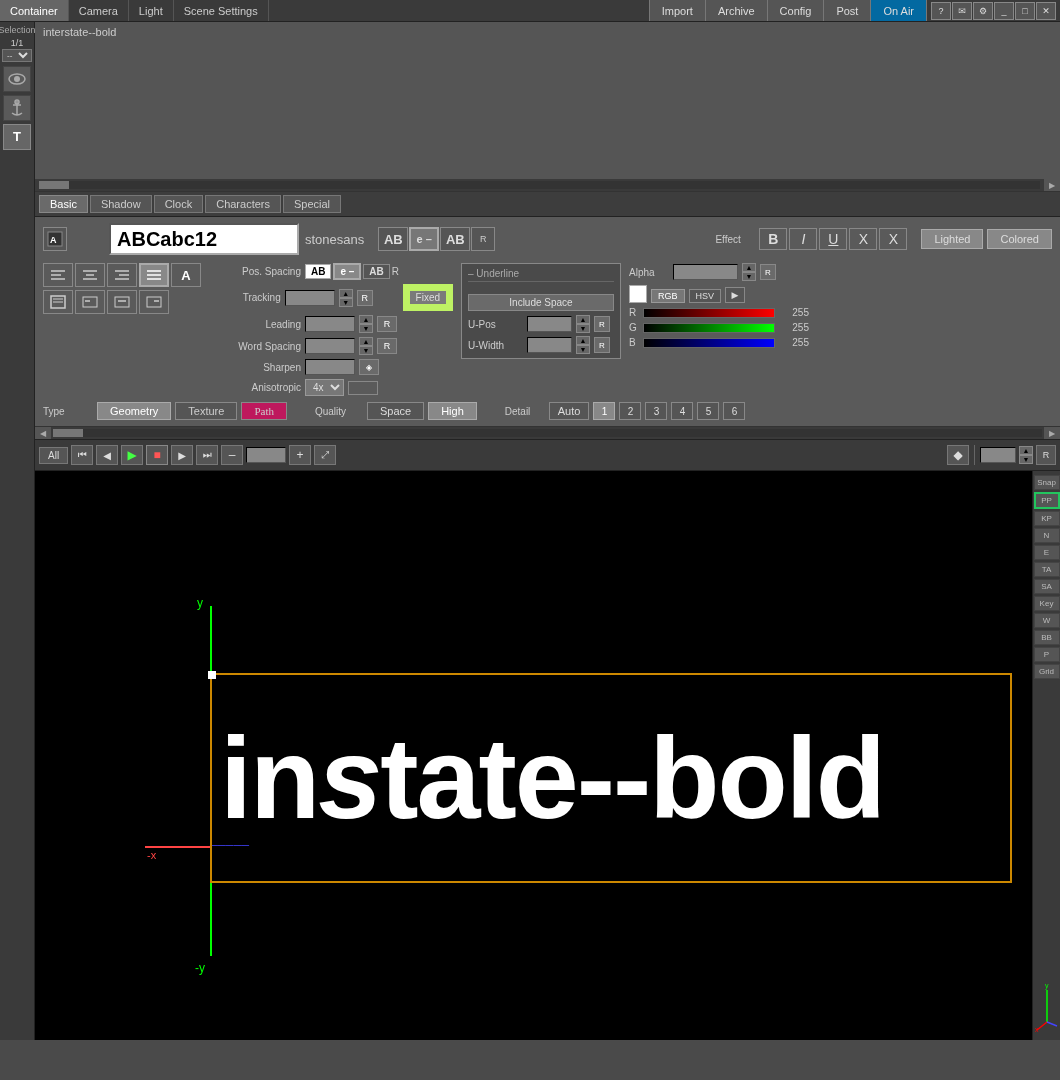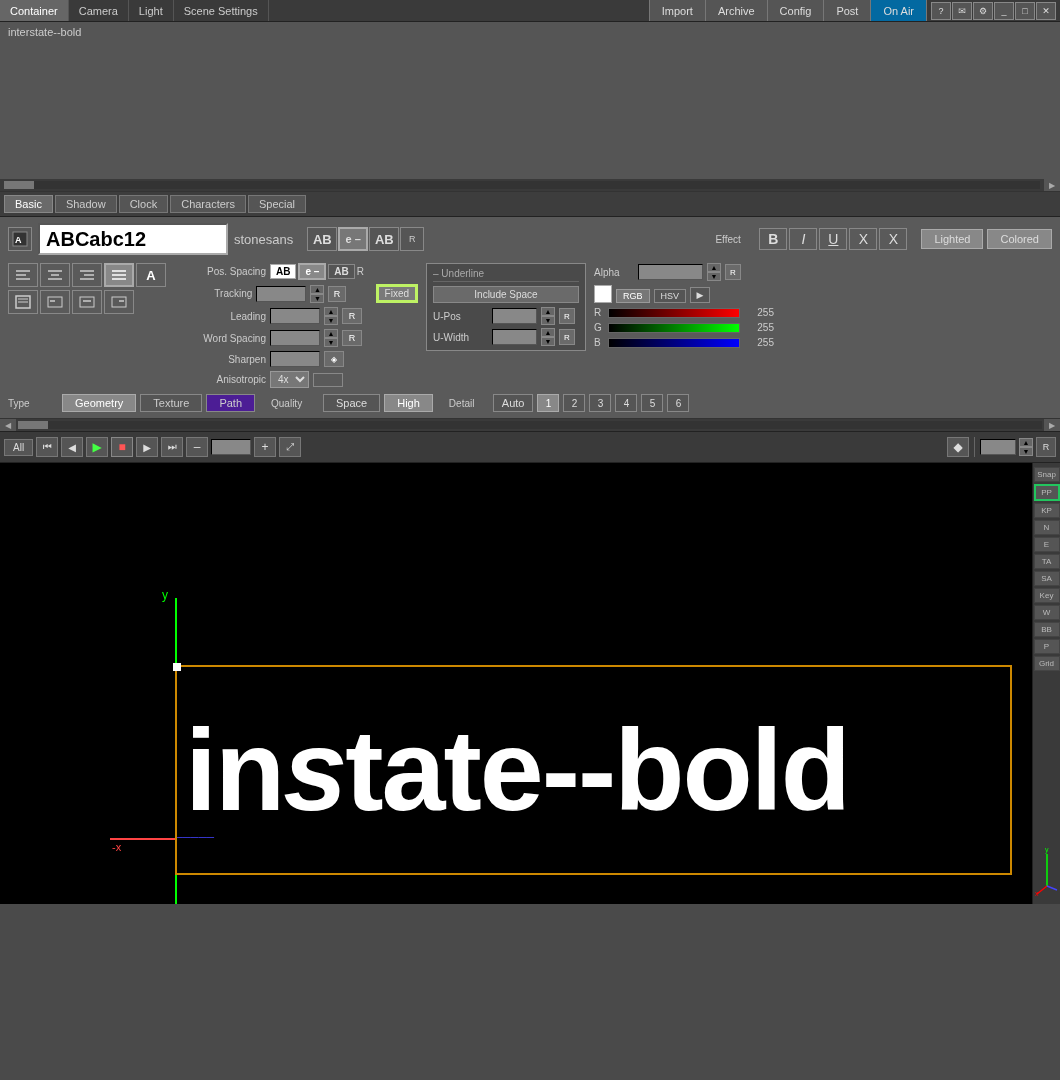--- a/index.html
+++ b/index.html
@@ -2,21 +2,21 @@
 <html><head>
   <meta charset="utf-8">
   <style>
     * { margin: 0; padding: 0; box-sizing: border-box; }
     body { width: 1060px; height: 1080px; background: #4a4a4a; font-family: Arial, sans-serif; font-size: 11px; color: #ddd; overflow: hidden; }
 
   </style>
 </head>
 <body>
 
-<div style="width:1060px; height:904px; display:flex; flex-direction:column; background:#4a4a4a;">
+<div style="width:1060px; height:1040px; display:flex; flex-direction:column; background:#4a4a4a;">
 
   <div style="height:22px; background:#3a3a3a; display:flex; align-items:center; border-bottom:1px solid #222;">
 
     <div style="display:flex; height:100%;">
       <button style="padding:0 10px; background:#666; border:none; border-right:1px solid #555; color:#fff; font-size:11px; cursor:pointer;">Container</button>
       <button style="padding:0 10px; background:#3a3a3a; border:none; border-right:1px solid #555; color:#ccc; font-size:11px; cursor:pointer;">Camera</button>
       <button style="padding:0 10px; background:#3a3a3a; border:none; border-right:1px solid #555; color:#ccc; font-size:11px; cursor:pointer;">Light</button>
       <button style="padding:0 10px; background:#3a3a3a; border:none; border-right:1px solid #555; color:#ccc; font-size:11px; cursor:pointer;">Scene Settings</button>
     </div>
     <div style="flex:1;"></div>
@@ -33,20 +33,45 @@
         <button style="width:20px; height:18px; background:#555; border:1px solid #888; color:#ddd; font-size:9px; cursor:pointer;">⚙</button>
         <button style="width:20px; height:18px; background:#555; border:1px solid #888; color:#ddd; font-size:9px; cursor:pointer;">_</button>
         <button style="width:20px; height:18px; background:#555; border:1px solid #888; color:#ddd; font-size:9px; cursor:pointer;">□</button>
         <button style="width:20px; height:18px; background:#555; border:1px solid #888; color:#ddd; font-size:9px; cursor:pointer;">✕</button>
       </div>
     </div>
   </div>
 
   <div style="display:flex; flex:1; overflow:hidden;">
 
+    <div style="width:35px; background:#3a3a3a; border-right:1px solid #222; display:flex; flex-direction:column; align-items:center; padding-top:2px; gap:1px; flex-shrink:0;">
+      <div style="font-size:9px; color:#aaa; text-align:center; line-height:1.2; padding:1px 0;">Selection</div>
+      <div style="font-size:9px; color:#ccc; text-align:center;">1/1</div>
+      <select style="width:30px; background:#555; border:1px solid #777; color:#ddd; font-size:8px; margin-bottom:3px;">
+        <option>--</option>
+      </select>
+
+      <div style="width:28px; height:26px; background:#5a5a5a; border:1px solid #444; display:flex; align-items:center; justify-content:center; cursor:pointer; margin-bottom:2px;">
+        <svg width="18" height="14" viewBox="0 0 18 14">
+            <ellipse cx="9" cy="7" rx="8" ry="5" fill="none" stroke="#aaa" stroke-width="1.5"></ellipse>
+            <circle cx="9" cy="7" r="3" fill="#aaa"></circle>
+          </svg>
+      </div>
+
+      <div style="width:28px; height:26px; background:#5a5a5a; border:1px solid #444; display:flex; align-items:center; justify-content:center; cursor:pointer; margin-bottom:2px;">
+        <svg width="14" height="18" viewBox="0 0 14 18">
+            <path d="M7 2 L7 16 M3 6 L11 6 M2 14 Q7 18 12 14" fill="none" stroke="#aaa" stroke-width="1.5"></path>
+            <circle cx="7" cy="3" r="2" fill="none" stroke="#aaa" stroke-width="1.5"></circle>
+          </svg>
+      </div>
+
+      <div style="width:28px; height:26px; background:#666; border:1px solid #888; display:flex; align-items:center; justify-content:center; cursor:pointer;">
+        <span style="color:#fff; font-size:13px; font-weight:bold;">T</span>
+      </div>
+    </div>
 
     <div style="flex:1; display:flex; flex-direction:column; overflow:hidden;">
 
       <div style="height:170px; background:#555; border-bottom:1px solid #333; position:relative; flex-shrink:0;">
 
         <div style="position:absolute; top:4px; left:8px; color:#ccc; font-size:11px;">interstate--bold</div>
 
         <div style="position:absolute; bottom:0; left:0; right:0; height:12px; background:#3a3a3a; display:flex; align-items:center;">
           <div style="flex:1; height:8px; background:#333; margin:0 4px; position:relative;">
             <div style="width:30px; height:8px; background:#777; position:absolute; left:0;"></div>
@@ -67,21 +92,21 @@
 
         <div style="display:flex; align-items:center; gap:6px; margin-bottom:8px;">
 
           <div style="width:24px; height:24px; background:#555; border:1px solid #888; display:flex; align-items:center; justify-content:center;">
             <svg width="16" height="16" viewBox="0 0 16 16">
                 <rect x="1" y="1" width="14" height="14" fill="#333" stroke="#888"></rect>
                 <text x="3" y="12" font-size="9" fill="#fff" font-weight="bold">A</text>
               </svg>
           </div>
 
-          <input type="text" value="ABCabc12" style="font-size: 20px; font-weight: bold; color: rgb(0, 0, 0); background: rgb(255, 255, 255); border: 2px inset rgb(170, 170, 170); padding: 1px 6px; width: 190px; height: 32px;">
+          <input type="text" value="ABCabc12" style="font-size: 20px; font-weight: bold; color: rgb(0, 0, 0); background: rgb(255, 255, 255); border: 2px inset rgb(170, 170, 170); padding: 1px 6px; width: 190px; height: 32px; margin-left: 36px;">
 
           <span style="font-size:13px; color:#ccc;">stonesans</span>
 
           <div style="display:flex; gap:1px; margin-left:8px;">
             <button style="width:30px; height:24px; background:#555; border:1px solid #888; cursor:pointer; display:flex; align-items:center; justify-content:center;">
               <span style="font-size:13px; font-weight:bold; color:#ddd; background:#555; padding:1px 3px;">AB</span>
             </button>
             <button style="width:30px; height:24px; background:#777; border:2px solid #aaa; cursor:pointer; display:flex; align-items:center; justify-content:center;">
               <span style="font-size:11px; color:#ddd; font-weight:bold;">e –</span>
             </button>
@@ -188,21 +213,21 @@
             </div>
 
             <div style="display:flex; align-items:center; gap:4px;">
               <span style="width:88px; font-size:10px; color:#ccc; text-align:right;">Tracking</span>
               <input type="text" style="width: 50px; background: rgb(136, 136, 136); border: 1px inset rgb(85, 85, 85); color: rgb(255, 255, 255); font-size: 11px; padding: 1px 4px; text-align: right;">
               <div style="display:flex; flex-direction:column;">
                 <button style="width:14px; height:9px; background:#666; border:1px solid #888; font-size:7px; cursor:pointer; line-height:1;">▲</button>
                 <button style="width:14px; height:9px; background:#666; border:1px solid #888; font-size:7px; cursor:pointer; line-height:1;">▼</button>
               </div>
               <button style="width:20px; height:16px; background:#6a6a6a; border:1px solid #888; font-size:9px; color:#fff; cursor:pointer;">R</button>
-              <button style="background:#7a7a7a; border:3px solid #bef264; color:#ddd; font-size:10px; padding:1px 6px; cursor:pointer;margin-left:26px;">Fixed</button>
+              <button style="background:#7a7a7a; border:7px solid #bef264; color:#ddd; font-size:10px; padding:1px 6px; cursor:pointer;margin-left:26px;">Fixed</button>
             </div>
 
             <div style="display:flex; align-items:center; gap:4px;">
               <span style="width:88px; font-size:10px; color:#ccc; text-align:right;">Leading</span>
               <input type="text" style="width: 50px; background: rgb(136, 136, 136); border: 1px inset rgb(85, 85, 85); color: rgb(255, 255, 255); font-size: 11px; padding: 1px 4px; text-align: right;">
               <div style="display:flex; flex-direction:column;">
                 <button style="width:14px; height:9px; background:#666; border:1px solid #888; font-size:7px; cursor:pointer; line-height:1;">▲</button>
                 <button style="width:14px; height:9px; background:#666; border:1px solid #888; font-size:7px; cursor:pointer; line-height:1;">▼</button>
               </div>
               <button style="width:20px; height:16px; background:#6a6a6a; border:1px solid #888; font-size:9px; color:#fff; cursor:pointer;">R</button>
@@ -227,21 +252,21 @@
             <div style="display:flex; align-items:center; gap:4px;">
               <span style="width:88px; font-size:10px; color:#ccc; text-align:right;">Anisotropic</span>
               <select style="background:#777; border:1px solid #999; color:#ddd; font-size:10px; padding:1px 3px;">
                 <option>4x</option>
               </select>
               <div style="width:30px; height:14px; background:#5a5a5a; border:1px solid #888;"></div>
             </div>
           </div>
 
           <div style="width:160px; border:1px solid #888; padding:4px 6px; background:#4a4a4a;">
-            <div style="font-size:10px; color:#aaa; margin-bottom:4px; border-bottom:1px solid #666; padding-bottom:2px;">
+            <div style="font-size:10px; color:#aaa; margin-bottom:12px; border-bottom:1px solid #666; padding-bottom:2px;">
               – <span>Underline</span>
             </div>
             <button style="background:#6a6a6a; border:1px solid #888; color:#ddd; font-size:10px; padding:2px 0; cursor:pointer; width:100%; text-align:center;">Include Space</button>
             <div style="display:flex; align-items:center; gap:4px; margin-top:4px;">
               <span style="width:55px; font-size:10px; color:#ccc;">U-Pos</span>
               <input type="text" style="width: 45px; background: rgb(136, 136, 136); border: 1px inset rgb(85, 85, 85); color: rgb(255, 255, 255); font-size: 11px; padding: 1px 4px; text-align: right;">
               <div style="display:flex; flex-direction:column;">
                 <button style="width:14px; height:9px; background:#666; border:1px solid #888; font-size:7px; cursor:pointer; line-height:1;">▲</button>
                 <button style="width:14px; height:9px; background:#666; border:1px solid #888; font-size:7px; cursor:pointer; line-height:1;">▼</button>
               </div>
@@ -293,26 +318,26 @@
 
             <div style="display:flex; align-items:center; gap:4px;">
               <span style="width:10px; font-size:10px; color:#ccc;">B</span>
               <div style="flex:1; height:10px; background:linear-gradient(to right, #000, #00f); border:1px solid #666;"></div>
               <span style="width:30px; font-size:10px; color:#ccc; text-align:right;">255</span>
             </div>
           </div>
 
         </div>
 
-        <div style="display:flex; align-items:center; gap:16px; margin-top:6px;">
+        <div style="display:flex; align-items:center; gap:28px; margin-top:6px;">
           <div style="display:flex; align-items:center; gap:4px;">
             <span style="font-size:10px; color:#ccc; width:50px;">Type</span>
             <button style="padding:2px 12px; background:#888; border:1px solid #aaa; color:#fff; font-size:11px; cursor:pointer;">Geometry</button>
             <button style="padding:2px 12px; background:#555; border:1px solid #888; color:#ccc; font-size:11px; cursor:pointer;">Texture</button>
-            <button style="padding:2px 12px; background:#4c1d95; border:1px solid #888; color:#ccc; font-size:11px; cursor:pointer;">Path</button>
+            <button style="padding:2px 12px; background:#be185d; border:1px solid #888; color:#ccc; font-size:11px; cursor:pointer;font-family:Liberation Serif, serif;">Path</button>
           </div>
           <div style="display:flex; align-items:center; gap:4px;">
             <span style="font-size:10px; color:#ccc; width:48px;">Quality</span>
             <button style="padding:2px 12px; background:#555; border:1px solid #888; color:#ddd; font-size:11px; cursor:pointer;">Space</button>
             <button style="padding:2px 12px; background:#888; border:1px solid #aaa; color:#fff; font-size:11px; cursor:pointer;">High</button>
           </div>
           <div style="display:flex; align-items:center; gap:4px;">
             <span style="font-size:10px; color:#ccc; width:40px;">Detail</span>
             <button style="padding:2px 8px; background:#555; border:1px solid #888; color:#ddd; font-size:11px; cursor:pointer;">Auto</button>
             <button style="width:22px; height:18px; background:#888; border:1px solid #aaa; color:#fff; font-size:10px; cursor:pointer;">1</button>

